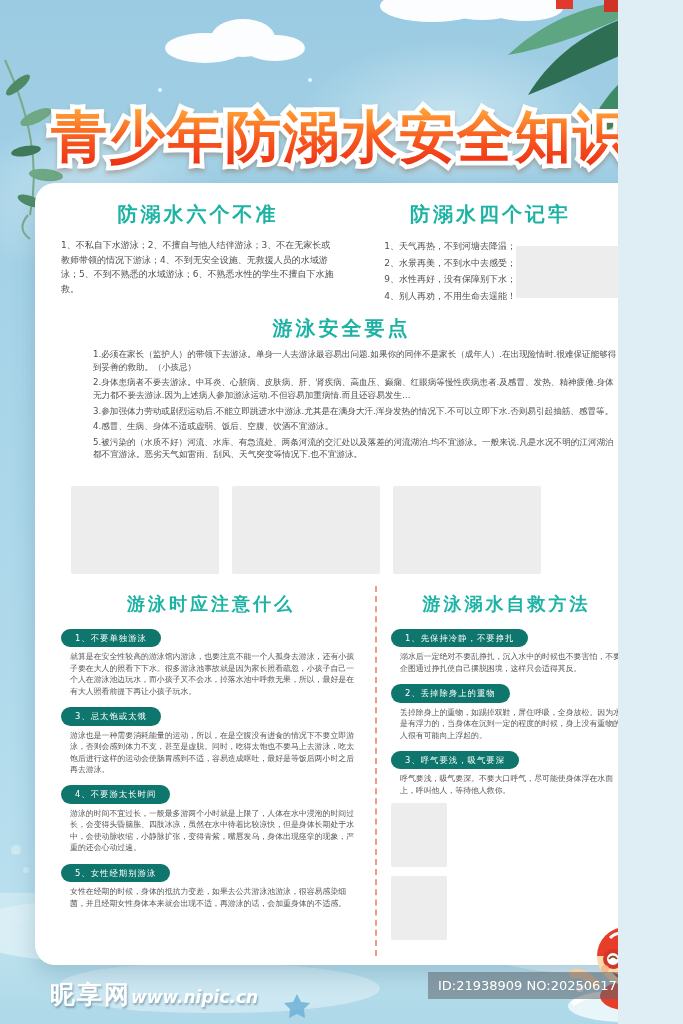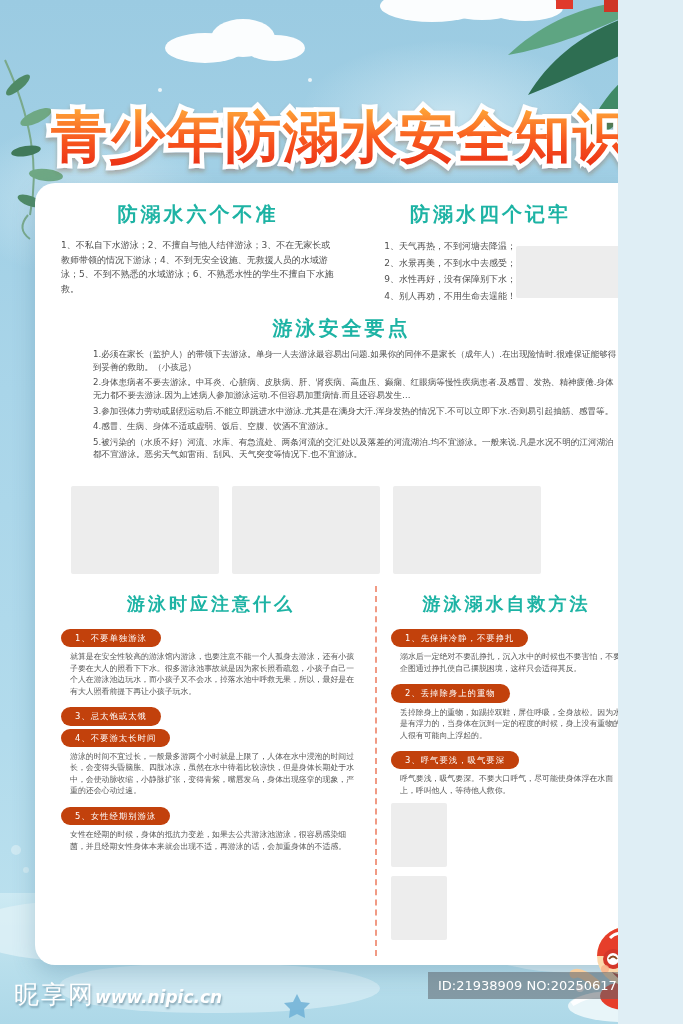--- a/index.html
+++ b/index.html
@@ -32,31 +32,31 @@
   .ph{background:#ededed;border-radius:2px;}
   .ph-4r{width:106px;height:52px;margin-top:8px;flex:0 0 auto;}
   .rowB-h{margin:8px 0 6px;}
   .paras{height:130px;overflow:hidden;margin-left:32px;}
   .paras p{margin:0 0 3px;font-size:8.6px;line-height:1.47;color:#4f4f4f;}
   .rowC{display:flex;gap:13px;margin:8px 0 12px 10px;height:88px;}
   .ph-mid{width:148px;height:88px;flex:0 0 auto;}
   .rowD{display:flex;height:370px;overflow:hidden;}
   .colL{width:300px;padding-right:14px;border-right:2px dashed #f19a84;overflow:hidden;}
   .colR{flex:1;padding-left:14px;overflow:hidden;}
-  .pill{display:inline-block;background:#c2410c;color:#fff;font-size:8.4px;line-height:1;
+  .pill{display:inline-block;background:#0f766e;color:#fff;font-size:8.4px;line-height:1;
     padding:5px 14px;border-radius:12px;letter-spacing:1px;}
   .itm p{margin:4px 0 7px;padding-left:9px;font-size:7.9px;line-height:1.45;color:#565656;}
   .r-flex{display:flex;}
   .r-boxes{width:56px;display:flex;flex-direction:column;gap:9px;flex:0 0 auto;}
   .ph-sq{width:56px;height:64px;}
   .r-items{flex:1;padding-left:10px;}
   
   .wm{position:absolute;left:14px;top:978px;z-index:6;color:#fff;display:flex;align-items:baseline;
     text-shadow:1px 2px 2px rgba(55,90,110,.45);}
-  .wm-site{font-size:25px;font-weight:normal;letter-spacing:2px;}
+  .wm-site{font-size:25px;font-weight:bold;letter-spacing:2px;margin-left:36px;}
   .wm-url{font-size:17px;font-weight:bold;font-style:italic;margin-left:0;}
   .idbar{position:absolute;left:428px;top:972px;width:255px;height:27px;z-index:6;
     background:rgba(92,100,108,.55);color:#fff;font-size:13px;line-height:27px;
     padding-left:10px;box-sizing:border-box;white-space:nowrap;overflow:hidden;}
 </style>
 </head>
 <body>
 
 <div id="poster">
 
@@ -181,20 +181,21 @@
     <div class="rowD">
 
       <div class="colL">
         <div class="h-teal h2">游泳时应注意什么</div>
         <div class="itm">
           <span class="pill">1、不要单独游泳</span>
           <p>就算是在安全性较高的游泳馆内游泳，也要注意不能一个人孤身去游泳，还有小孩子要在大人的照看下下水。很多游泳池事故就是因为家长照看疏忽，小孩子自己一个人在游泳池边玩水，而小孩子又不会水，掉落水池中呼救无果，所以，最好是在有大人照看前提下再让小孩子玩水。</p>
         </div>
         <div class="itm">
           <span class="pill">3、忌太饱或太饿</span>
+          <p>游泳也是一种需要消耗能量的运动，所以，在是空腹没有进食的情况下不要立即游泳，否则会感到体力不支，甚至是虚脱。同时，吃得太饱也不要马上去游泳，吃太饱后进行这样的运动会使肠胃感到不适，容易造成呕吐，最好是等饭后两小时之后再去游泳。</p>
         </div>
         <div class="itm">
           <span class="pill">4、不要游太长时间</span>
           <p>游泳的时间不宜过长，一般最多游两个小时就是上限了，人体在水中浸泡的时间过长，会变得头昏脑胀、四肢冰凉，虽然在水中待着比较凉快，但是身体长期处于水中，会使动脉收缩，小静脉扩张，变得青紫，嘴唇发乌，身体出现痉挛的现象，严重的还会心动过速。</p>
         </div>
         <div class="itm">
           <span class="pill">5、女性经期别游泳</span>
           <p>女性在经期的时候，身体的抵抗力变差，如果去公共游泳池游泳，很容易感染细菌，并且经期女性身体本来就会出现不适，再游泳的话，会加重身体的不适感。</p>
         </div>
       </div>

